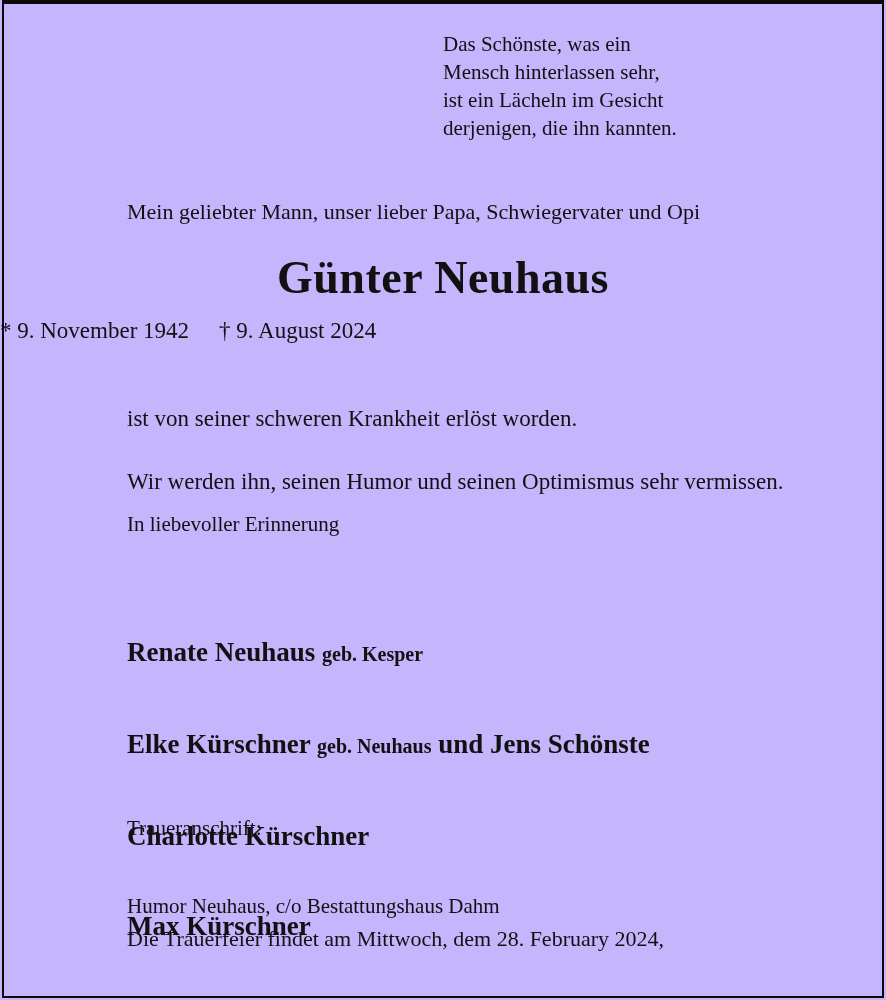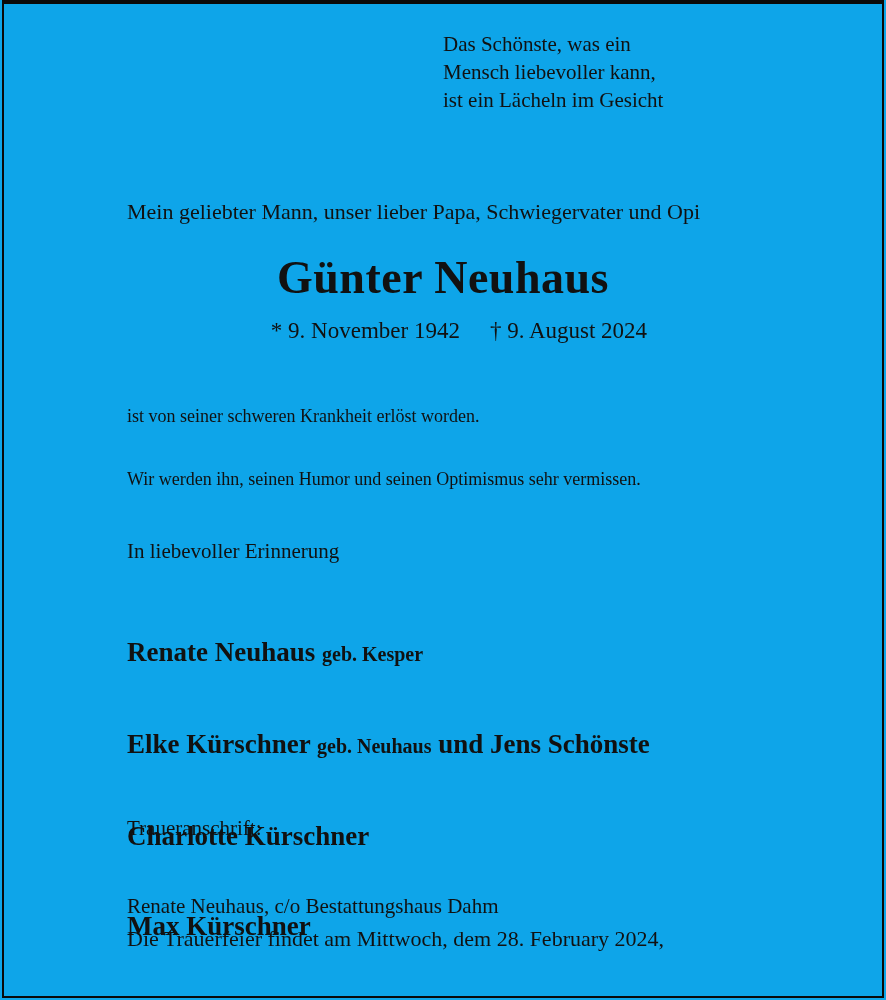--- a/index.html
+++ b/index.html
@@ -5,21 +5,21 @@
   * { margin: 0; padding: 0; box-sizing: border-box; }
   html, body { width: 886px; height: 1000px; background: #ffffff; overflow: hidden; }
   body {
     font-family: "Liberation Serif", "DejaVu Serif", serif;
     color: #111111;
     position: relative;
   }
   .page {
     position: absolute;
     inset: 0;
-    background: #0ea5e9;
+    background: #c4b5fd;
     text-decoration: underline;
   }
   .frame {
     position: absolute;
     top: 0; left: 2px; right: 2px; bottom: 2px;
     border: 2px solid #0a0a0a;
     border-top-width: 4px;
     pointer-events: none;
   }
   .abs { position: absolute; white-space: pre; }
@@ -40,30 +40,28 @@
   .deceased-name {
     left: 0; right: 0; top: 251px;
     text-align: center;
     font-size: 46px;
     font-weight: bold;
     letter-spacing: 0.5px;
   }
 
   .dates {
     left: 0; right: 8px; top: 318px;
-    text-align: center;
     font-size: 23px;
-    padding-left: 40px;
   }
   .dates .death { margin-left: 30px; }
 
-  .body-line { left: 127px; font-size: 18px; }
+  .body-line { left: 127px; font-size: 23px; }
   .released  { top: 406px; }
   .missing   { top: 469px; text-align: center; }
-  .memory    { top: 539px; font-size: 21px; }
+  .memory    { top: 512px; font-size: 21px; }
 
   .mourners {
     left: 127px; top: 577px;
     font-weight: bold;
     font-size: 27px;
     line-height: 30px;
   }
   .mourner-row { white-space: pre; }
   .mourner-maiden { font-size: 20px; text-align: right; }
 
@@ -80,22 +78,23 @@
   }
 </style>
 </head>
 <body>
 
 <div class="page">
   <div class="frame"></div>
 
   <div class="abs quote">
     <div>Das Schönste, was ein</div>
-    <div>Mensch liebevoller kann,</div>
+    <div>Mensch hinterlassen sehr,</div>
     <div>ist ein Lächeln im Gesicht</div>
+    <div>derjenigen, die ihn kannten.</div>
   </div>
 
   <div class="abs intro">Mein geliebter Mann, unser lieber Papa, Schwiegervater und Opi</div>
 
   <div class="abs deceased-name">Günter Neuhaus</div>
 
   <div class="abs dates"><span class="birth">* 9. November 1942</span><span class="death">† 9. August 2024</span></div>
 
   <div class="abs body-line released">ist von seiner schweren Krankheit erlöst worden.</div>
 
@@ -106,21 +105,21 @@
   <div class="abs mourners">
     <div class="mourner-row"><span>Renate Neuhaus</span> <span class="mourner-maiden">geb. Kesper</span></div>
     <div class="mourner-row"><span>Elke Kürschner</span> <span class="mourner-maiden">geb. Neuhaus</span> <span>und Jens Schönste</span></div>
     <div class="mourner-row"><span>Charlotte Kürschner</span></div>
     <div class="mourner-row"><span>Max Kürschner</span></div>
     
   </div>
 
   <div class="abs address">
     <div>Traueranschrift:</div>
-    <div>Renate Neuhaus, c/o Bestattungshaus Dahm</div>
+    <div>Humor Neuhaus, c/o Bestattungshaus Dahm</div>
   </div>
 
   <div class="abs funeral">
     <div>Die Trauerfeier findet am Mittwoch, dem 28. February 2024,</div>
     
     
     
   </div>
 </div>
 

